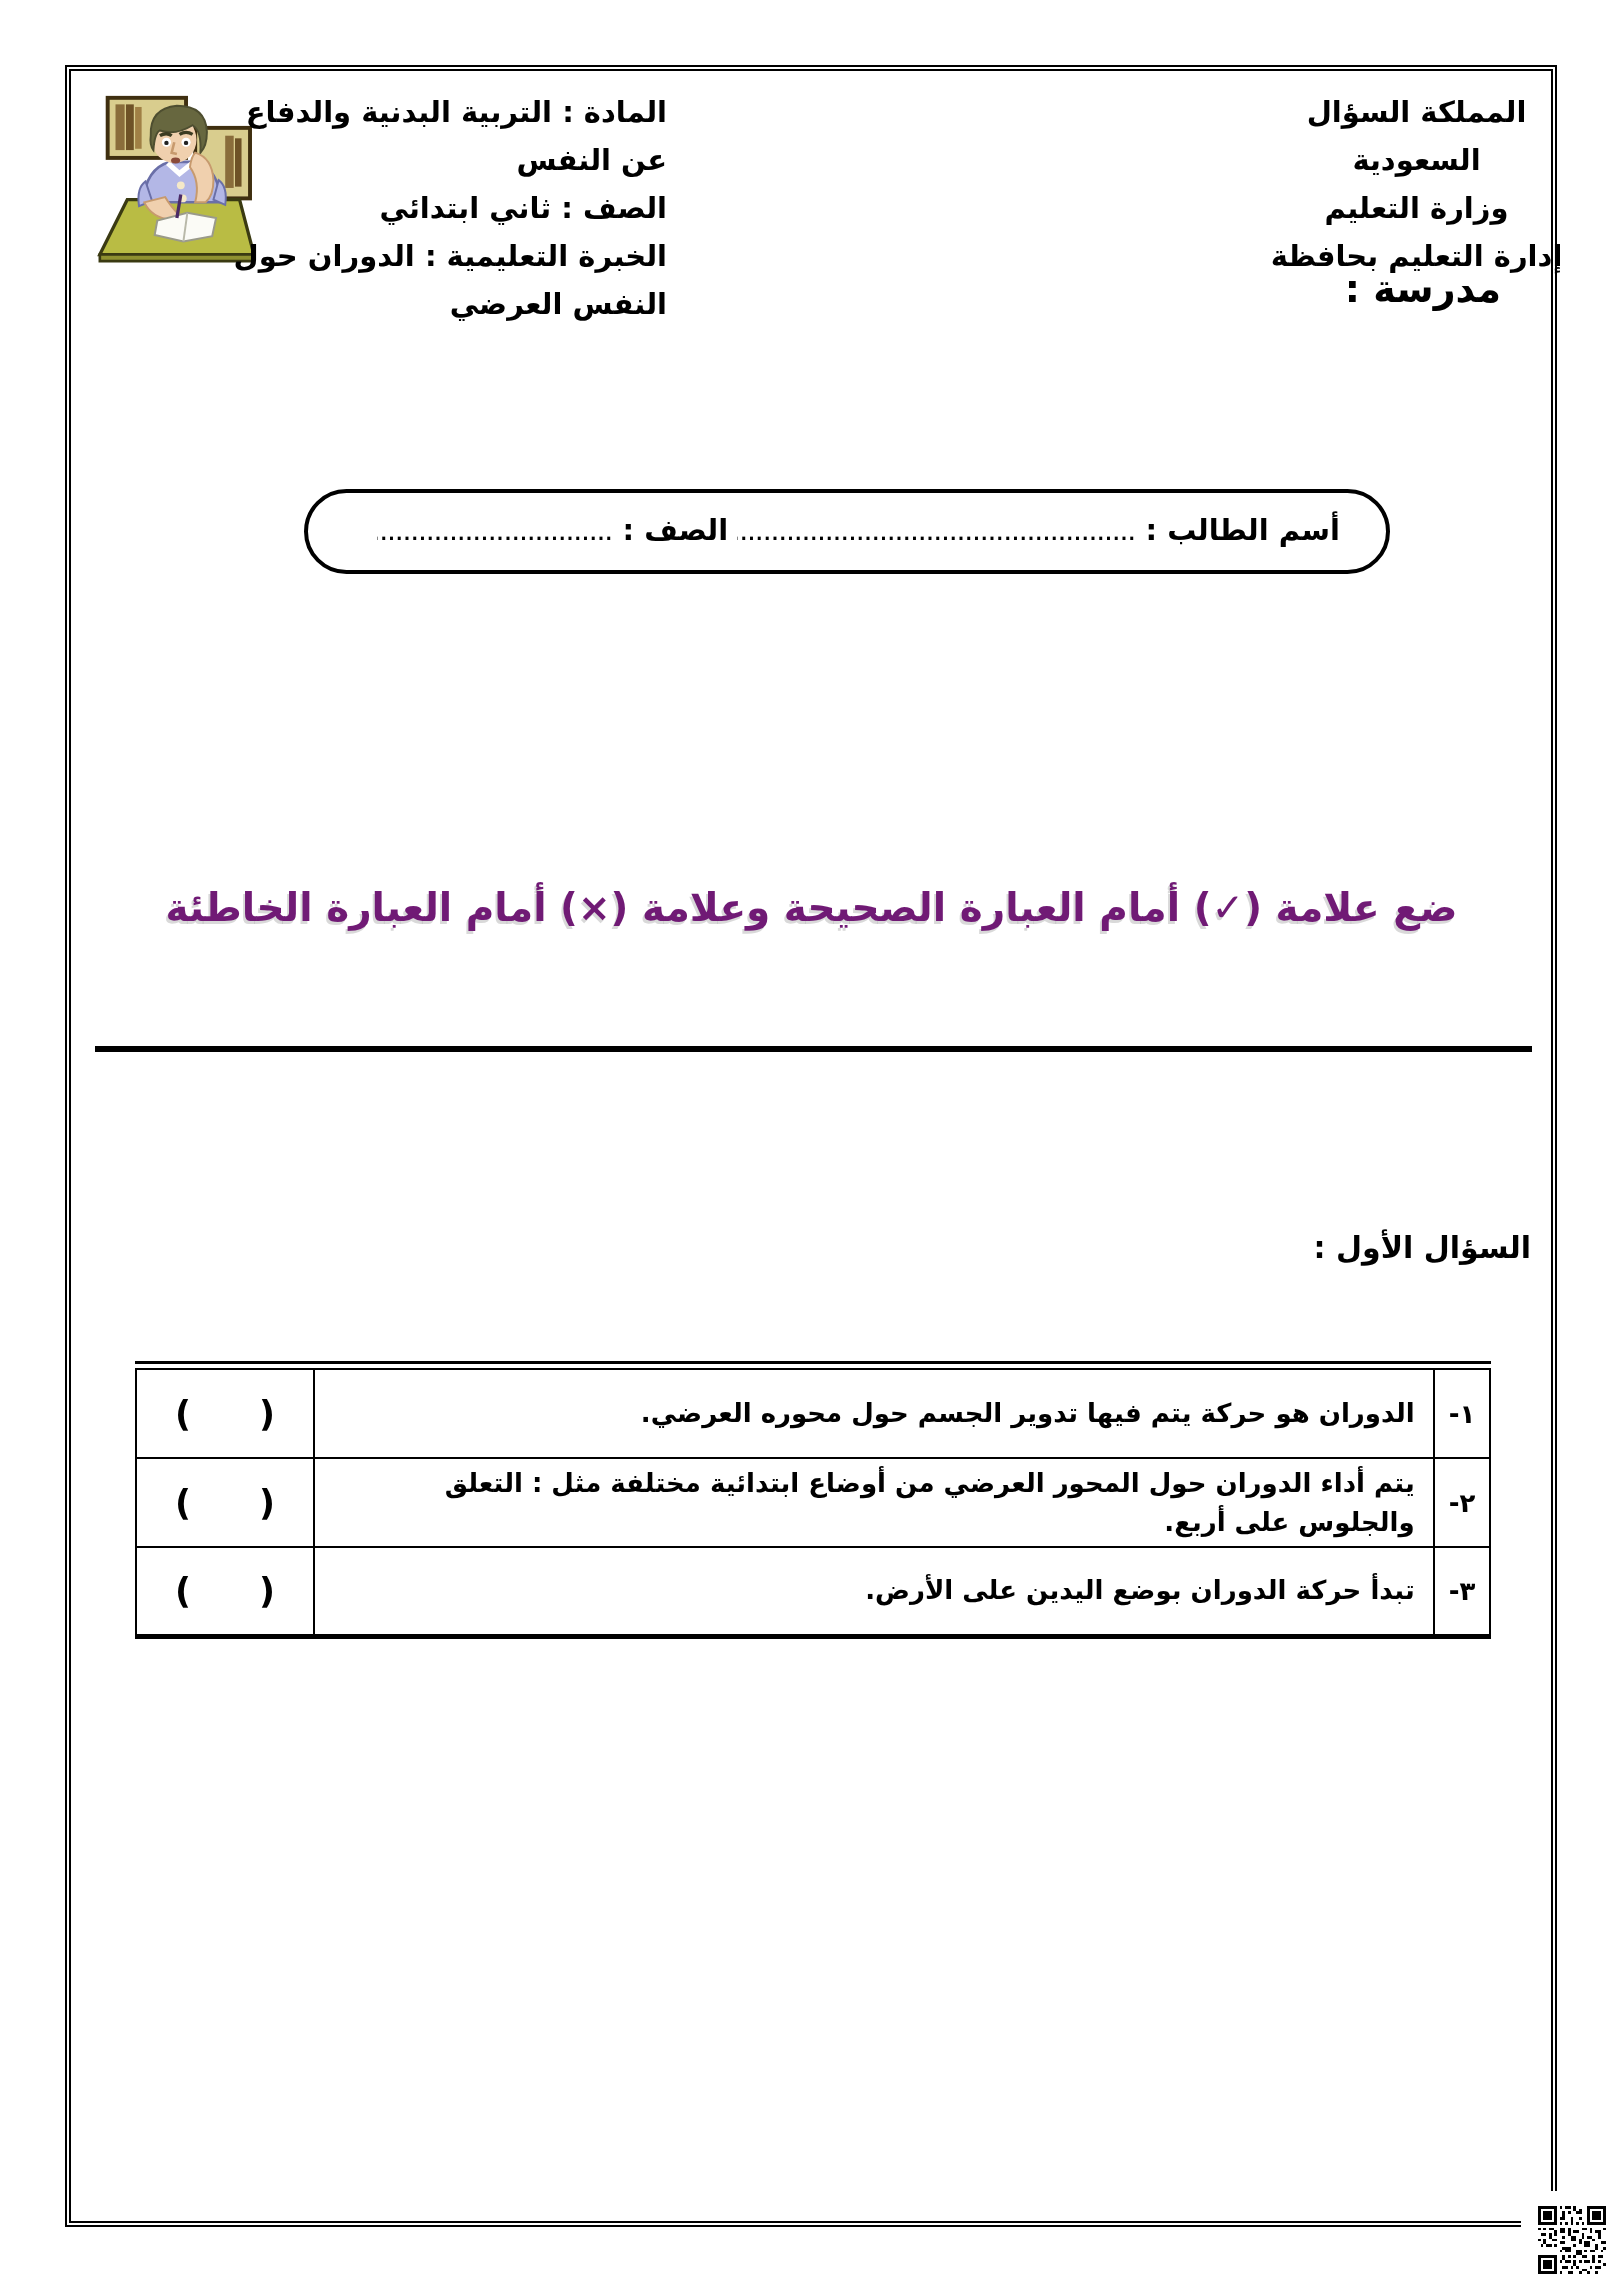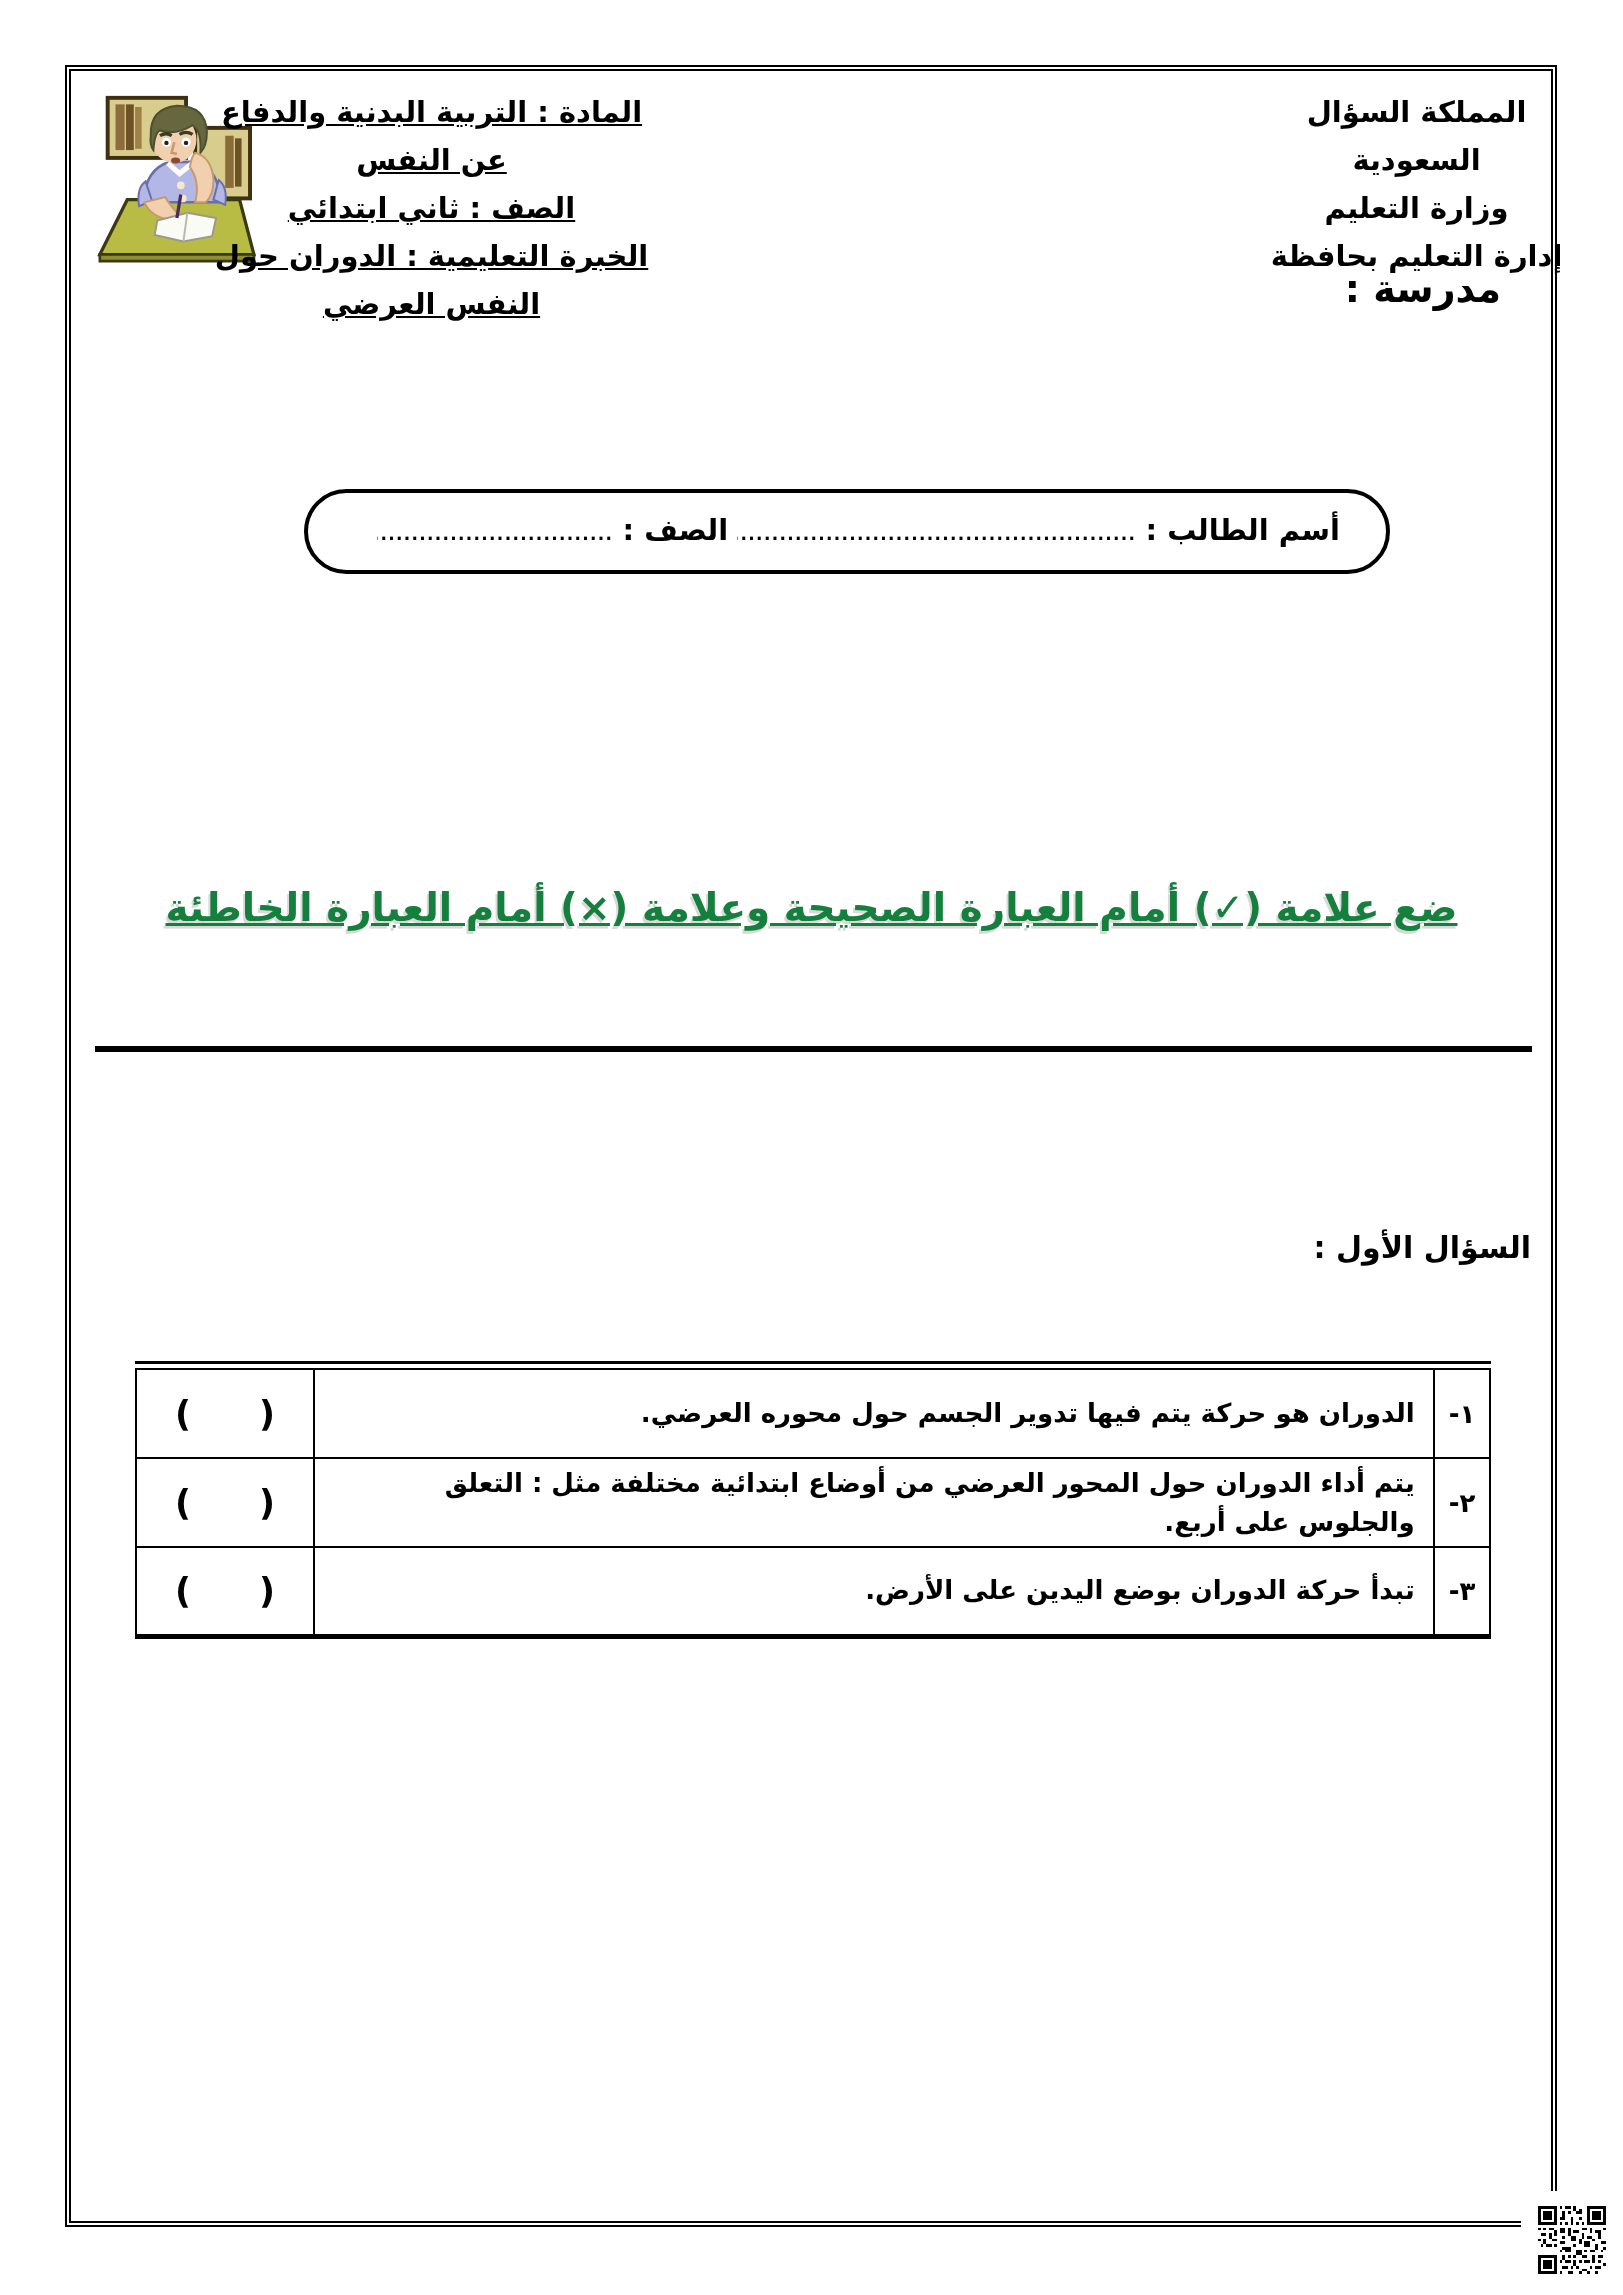--- a/index.html
+++ b/index.html
@@ -26,22 +26,22 @@
     position: absolute; top: 88px; left: 1266px; width: 301px;
     direction: rtl; text-align: center;
     font-size: 29px; font-weight: bold; line-height: 48px;
   }
   .school-line {
     position: absolute; top: 267px; right: 122px;
     direction: rtl; font-size: 38px; font-weight: bold;
   }
   .hdr-left {
     position: absolute; top: 88px; left: 196px; width: 471px;
-    direction: rtl; text-align: center;
-    font-size: 29px; font-weight: bold; line-height: 48px; text-decoration: underline;
+    direction: rtl; 
+    font-size: 29px; font-weight: bold; line-height: 48px;
   }
 
   
   .clipart { position: absolute; left: 97px; top: 90px; width: 165px; height: 175px; }
 
   
   .student-box {
     position: absolute; left: 304px; top: 489px; width: 1086px; height: 85px;
     border: 4.6px solid #000; border-radius: 52px;
     display: flex; direction: rtl; align-items: baseline;
@@ -56,23 +56,22 @@
   .ws-title {
     position: absolute; top: 686px; left: 0; width: 100%;
     text-align: center; direction: rtl;
     font-size: 44px; font-weight: bold;
     text-shadow: 2.6px 3.3px 0 rgba(110,110,110,0.55);
   }
   .red-instruction {
     position: absolute; top: 885px; left: 0; width: 100%;
     text-align: center; direction: rtl;
     font-size: 39px; font-weight: bold;
-    color: #15803d;
+    color: #701a75;
     text-shadow: -2px 2.6px 0 rgba(160,160,160,0.4);
-    text-decoration: underline;
   }
   .divider {
     position: absolute; left: 95px; top: 1046px;
     width: 1437px; height: 5.9px; background: #000;
   }
 
   .q1-heading {
     position: absolute; top: 1230px; right: 92px;
     direction: rtl; font-size: 30px; font-weight: bold;
   }

